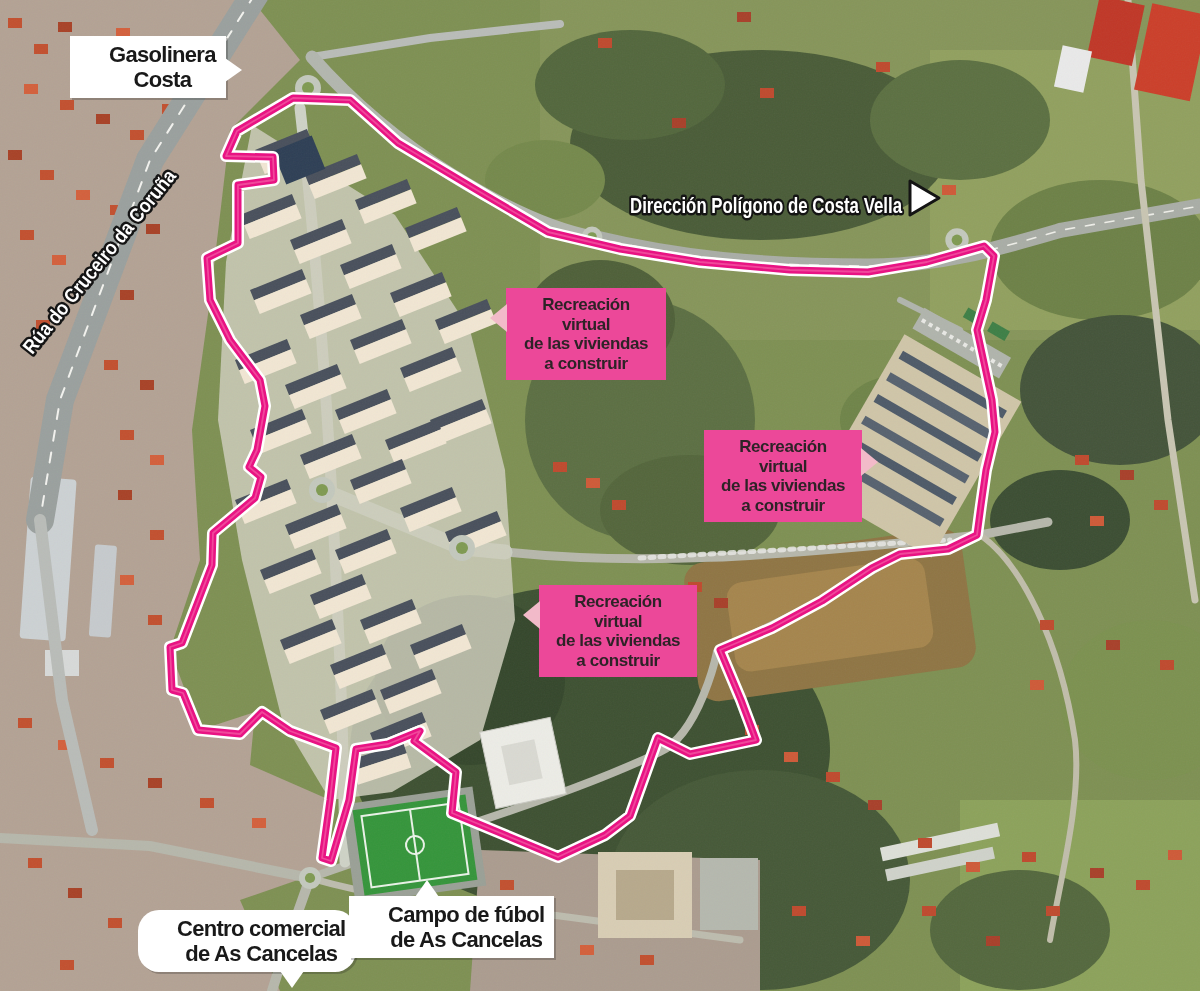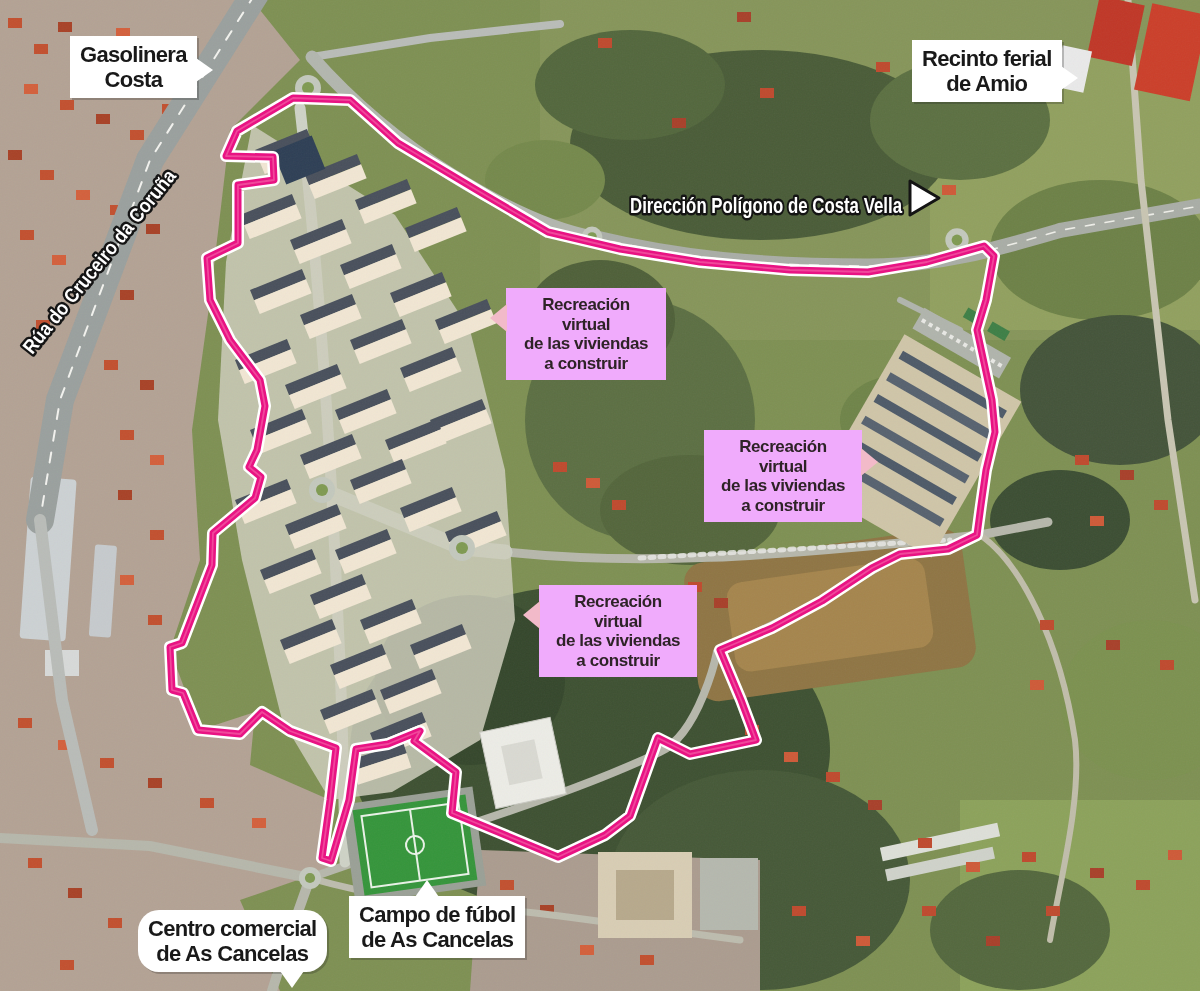--- a/index.html
+++ b/index.html
@@ -4,32 +4,32 @@
 <style>
   html,body{margin:0;padding:0;background:#222;}
   #stage{position:relative;width:1200px;height:991px;overflow:hidden;
          font-family:"Liberation Sans",sans-serif;background:#7e9053;}
   #stage svg{position:absolute;left:0;top:0;}
 
   
   .wbox{position:absolute;background:#fff;color:#191919;text-align:center;
         font-weight:bold;font-size:22px;line-height:25px;letter-spacing:-0.7px;
         padding:6px 10px;box-shadow:2px 2px 0 rgba(30,30,30,.25);white-space:nowrap;}
-  .wbox .ln{display:block;}
+  .wbox .ln{display:block;margin-left:29px;}
   .arr{position:absolute;width:0;height:0;}
   
   .arr-r{border-top:12px solid transparent;border-bottom:12px solid transparent;
          border-left:17px solid #fff;right:-16px;}
   .arr-d{border-left:12px solid transparent;border-right:12px solid transparent;
          border-top:17px solid #fff;bottom:-16px;}
   .arr-u{border-left:12px solid transparent;border-right:12px solid transparent;
          border-bottom:17px solid #fff;top:-16px;}
 
   
-  .pbox{position:absolute;background:#f0abfc;color:#2e2327;text-align:center;
+  .pbox{position:absolute;background:#ec4899;color:#2e2327;text-align:center;
         font-weight:bold;font-size:17px;line-height:19.5px;letter-spacing:-0.4px;
         padding:7px 9px;white-space:nowrap;}
   .pbox .ln{display:block;}
   .parr-l{border-top:14px solid transparent;border-bottom:14px solid transparent;
           border-right:17px solid #f2bac9;left:-16px;}
   .parr-r{border-top:14px solid transparent;border-bottom:14px solid transparent;
           border-left:17px solid #f2bac9;right:-16px;}
 
   #cb-gasolinera{left:70px;top:36px;}
   #cb-gasolinera .arr-r{top:22px;}
@@ -309,25 +309,20 @@
   <polygon points="910,181 939,198 910,215" fill="#fff" stroke="#141414" stroke-width="3" stroke-linejoin="round"></polygon>
   <text class="svgtext" x="100" y="268" font-size="20" textLength="230" lengthAdjust="spacingAndGlyphs" text-anchor="middle" transform="rotate(-51 100 262)">Rúa do Cruceiro da Coruña</text>
 </svg>
 
 <div class="wbox" id="cb-gasolinera">
   <span class="ln">Gasolinera</span>
   <span class="ln">Costa</span>
   <span class="arr arr-r"></span>
 </div>
 
-<div class="wbox" id="cb-recinto">
-  <span class="ln">Recinto ferial</span>
-  <span class="ln">de Amio</span>
-  <span class="arr arr-r"></span>
-</div>
 
 <div class="wbox" id="cb-centro">
   <span class="ln">Centro comercial</span>
   <span class="ln">de As Cancelas</span>
   <span class="arr arr-d"></span>
 </div>
 
 <div class="wbox" id="cb-campo">
   <span class="ln">Campo de fúbol</span>
   <span class="ln">de As Cancelas</span>

